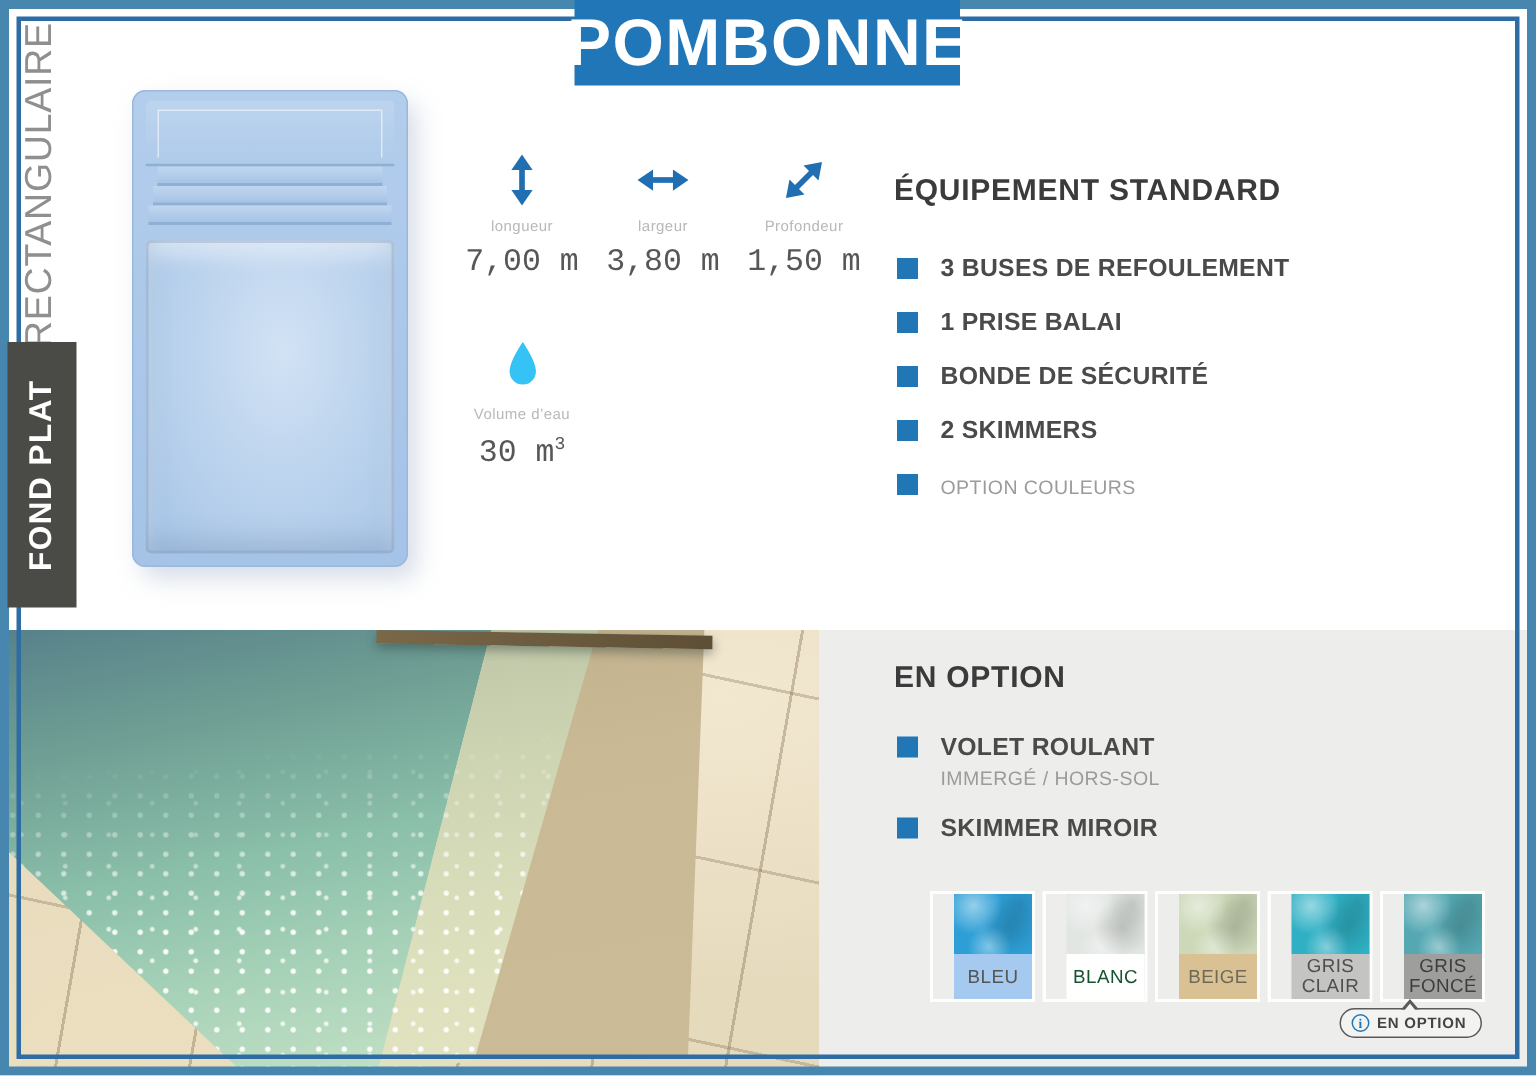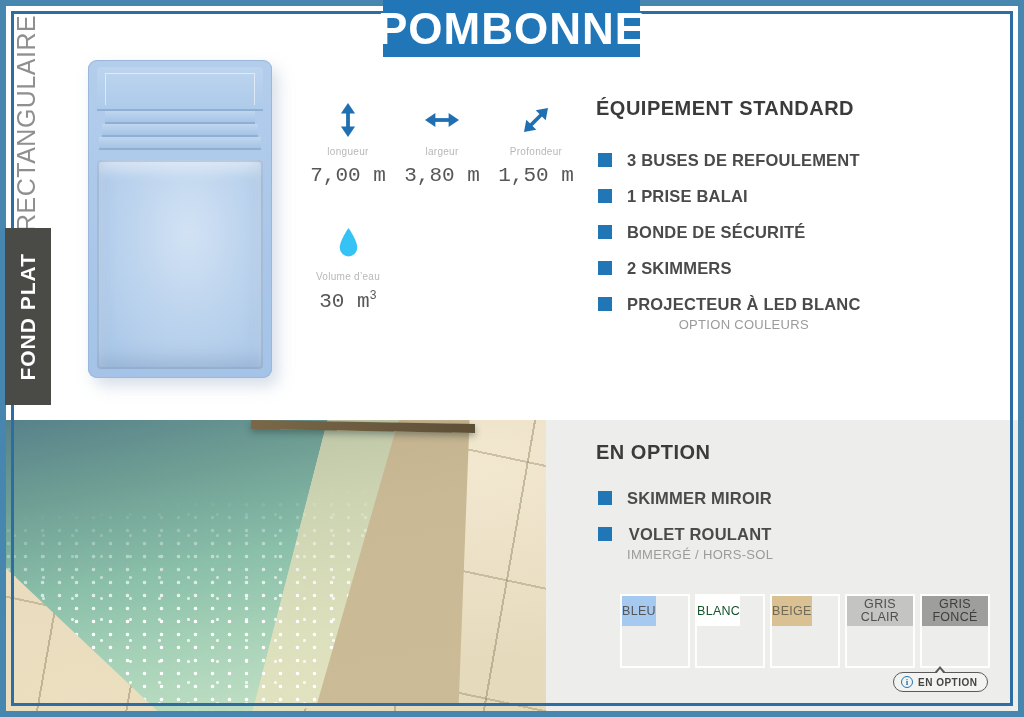--- a/index.html
+++ b/index.html
@@ -63,22 +63,22 @@
   .dim { width:88px; text-align:center; }
   .dim-icon { height:35px; display:flex; align-items:center; justify-content:center; }
   .dim-label { margin-top:9px; font-size:10px; color:#b8b8b8; letter-spacing:.3px; }
   .dim-value { margin-top:7px; font-size:21px; color:#575757;font-family:Liberation Mono, monospace; }
   .volume { position:absolute; left:304px; top:225px; width:88px; text-align:center; z-index:3; }
   .volume .dim-icon { height:37px; }
   sup { font-size:12px; }
 
   
   .eq-heading, .opt-heading { font-size:20px; font-weight:bold; color:#3b3b3b; letter-spacing:.5px; }
-  .equipment { position:absolute; left:596px; top:97px; width:414px; z-index:3; }
-  .blist { margin-top:31px;text-align:center; }
+  .equipment { position:absolute; left:596px; top:116px; width:414px; z-index:3; }
+  .blist { margin-top:31px; }
   .blist-options { margin-top:0; }
   .bitem { display:flex; align-items:flex-start; margin-bottom:17px; }
   .bullet { flex:0 0 auto; width:14px; height:14px; background:#2176b5; margin:2px 15px 0 2px; }
   .bitem-text { font-size:16.5px; font-weight:bold; color:#4a4a4a; letter-spacing:.2px; line-height:19px; }
   .bitem-note { font-size:13px; font-weight:normal; color:#9b9b9b; letter-spacing:.3px; margin-top:3px; }
 
   
   .photo { position:absolute; left:0; top:420px; width:546px; height:297px; z-index:1; overflow:hidden;
     background:
       radial-gradient(ellipse at 88% 15%, #f2e8d0 0%, rgba(242,232,208,0) 55%),
@@ -115,21 +115,21 @@
     box-shadow:0 3px 7px rgba(40,60,55,.45);
   }
 
   
   .option-panel { position:absolute; left:546px; top:420px; width:478px; height:297px; background:#ededec; z-index:1; }
   .opt-heading-wrap { position:absolute; left:596px; top:441px; z-index:3; }
   .options-list { position:absolute; left:596px; top:489px; width:380px; z-index:3; }
 
   
   .swatches { position:absolute; left:622px; top:596px; display:flex; gap:9px; z-index:3; }
-  .swatch { width:66px; height:70px; display:flex; flex-direction:row; box-shadow:0 0 0 2px rgba(255,255,255,.9); }
+  .swatch { width:66px; height:70px; display:flex; flex-direction:column; box-shadow:0 0 0 2px rgba(255,255,255,.9);padding-left:14px; }
   .swatch-top { height:40px; position:relative; overflow:hidden; }
   .swatch-top::after { content:""; position:absolute; inset:0;
     background:
       radial-gradient(circle at 25% 20%, rgba(255,255,255,.5), transparent 38%),
       radial-gradient(circle at 72% 55%, rgba(0,0,0,.17), transparent 45%),
       radial-gradient(circle at 45% 88%, rgba(255,255,255,.4), transparent 32%),
       radial-gradient(circle at 85% 15%, rgba(0,0,0,.12), transparent 30%);
   }
   .swatch-label { height:30px; display:flex; align-items:center; justify-content:center; text-align:center;
     font-size:12.5px; letter-spacing:.3px; line-height:13px; }
@@ -243,42 +243,41 @@
         <span class="bullet"></span>
         <span class="bitem-text">BONDE DE SÉCURITÉ</span>
       </div>
       <div class="bitem">
         <span class="bullet"></span>
         <span class="bitem-text">2 SKIMMERS</span>
       </div>
       <div class="bitem">
         <span class="bullet"></span>
         <span>
-          <span class="bitem-text" style="display:block">PROJECTEUR À LED BLANC</span>
           <span class="bitem-note" style="display:block">OPTION COULEURS</span>
         </span>
       </div>
     </div>
   </div>
 
   <div class="opt-heading-wrap">
     <div class="opt-heading">EN OPTION</div>
   </div>
   <div class="blist blist-options options-list">
-    <div class="bitem">
-      <span class="bullet"></span>
-      <span class="bitem-text">SKIMMER MIROIR</span>
-    </div>
     <div class="bitem">
       <span class="bullet"></span>
       <span>
         <span class="bitem-text" style="display:block">VOLET ROULANT</span>
         <span class="bitem-note" style="display:block">IMMERGÉ / HORS-SOL</span>
       </span>
     </div>
+    <div class="bitem">
+      <span class="bullet"></span>
+      <span class="bitem-text">SKIMMER MIROIR</span>
+    </div>
   </div>
 
   <div class="swatches">
     <div class="swatch">
       <div class="swatch-top" style="background: rgb(45, 159, 214);"></div>
       <div class="swatch-label" style="background: rgb(166, 201, 239); color: rgb(85, 85, 85);">BLEU</div>
     </div>
     <div class="swatch">
       <div class="swatch-top" style="background: rgb(226, 230, 227);"></div>
       <div class="swatch-label" style="background: rgb(255, 255, 255); color: #14532d;">BLANC</div>

